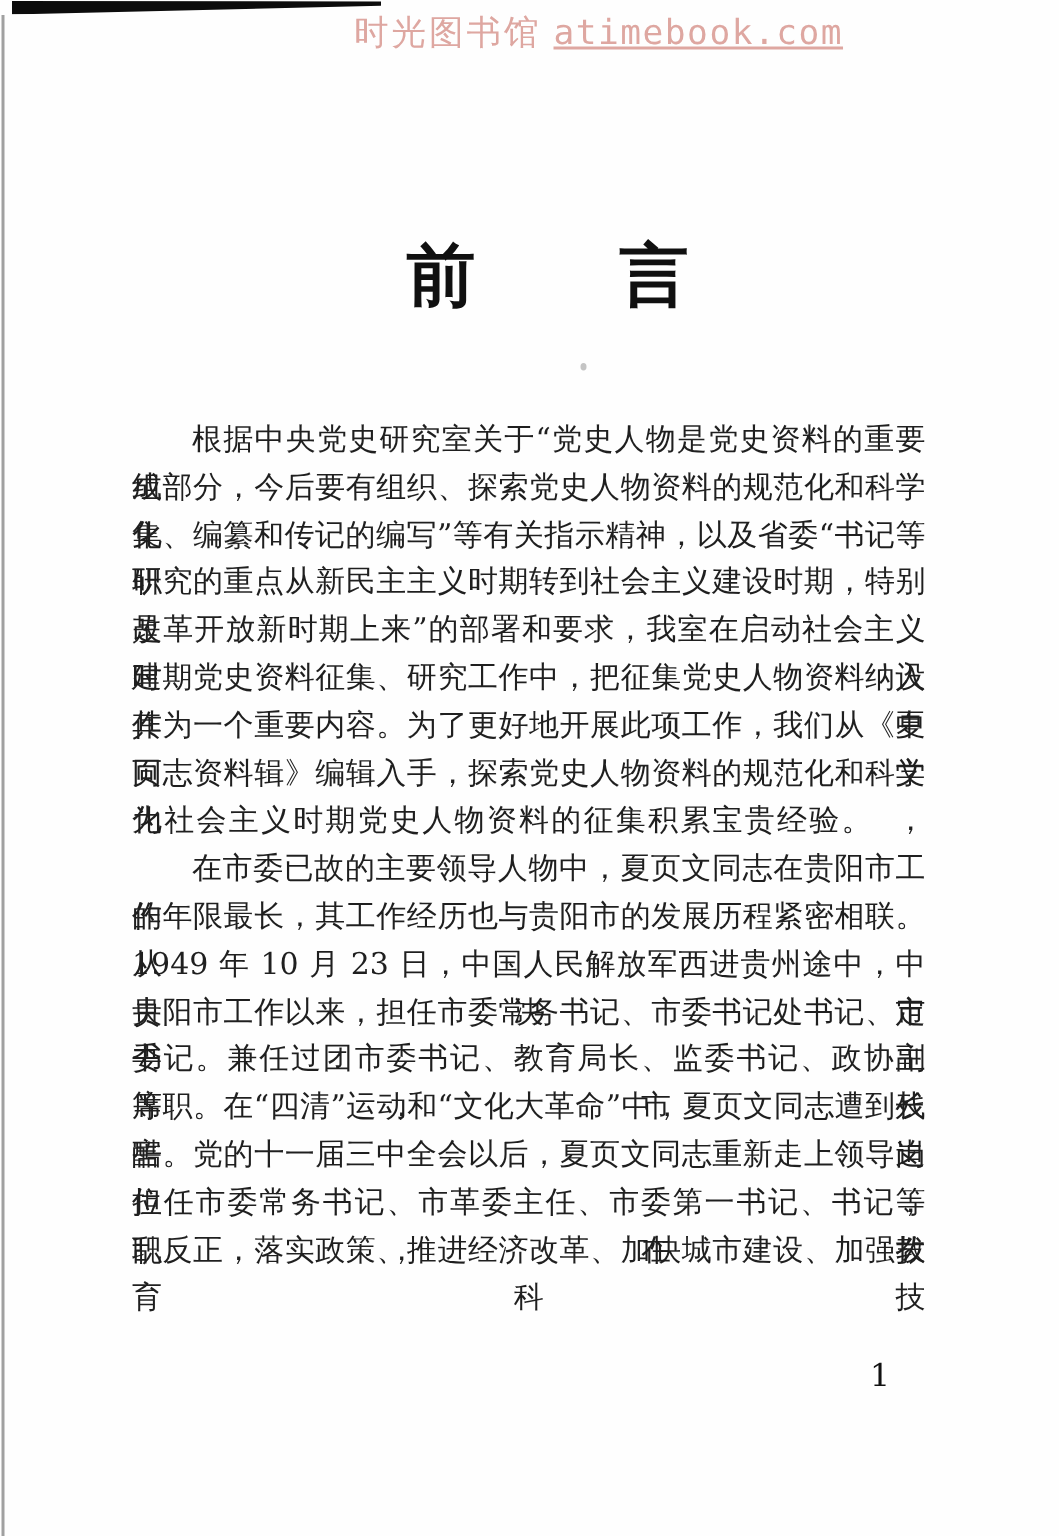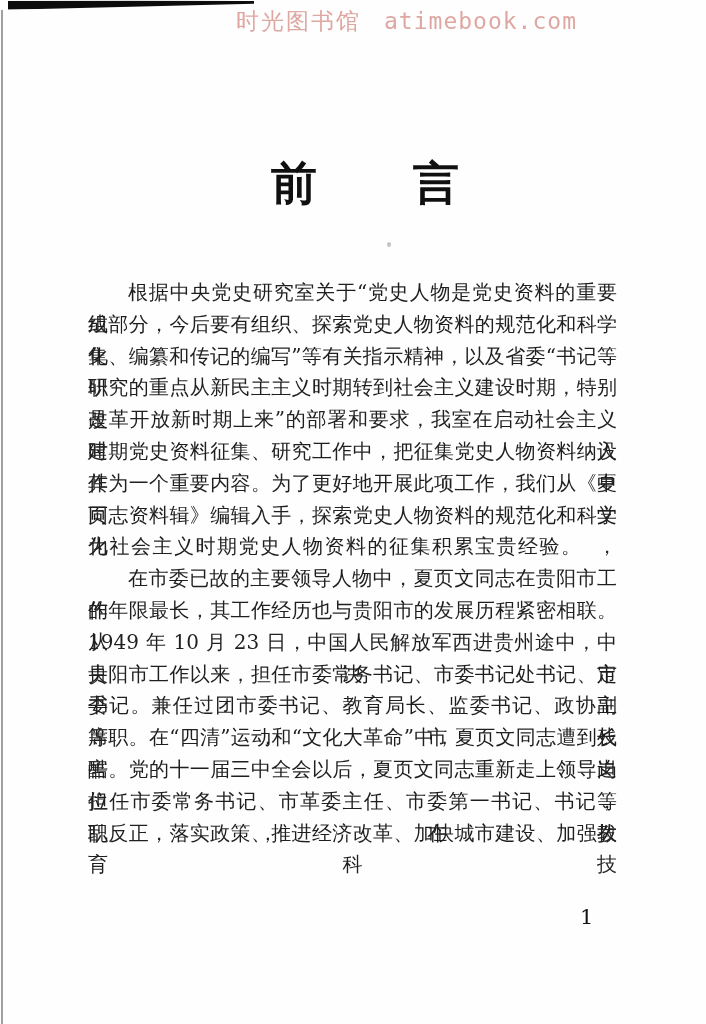--- a/index.html
+++ b/index.html
@@ -42,21 +42,22 @@
     left: 236px; top: 6px;
     color: #dea7a1;
     font-size: 23px;
     white-space: nowrap;
     font-family: "DejaVu Sans", "Liberation Sans", sans-serif;
     letter-spacing: 2px;
   }
   .watermark .wm-url {
     font-family: "DejaVu Sans Mono", "Liberation Mono", monospace;
     letter-spacing: 1px;
-    margin-left: 23px;
+    margin-left: 8px;
+    text-decoration: underline;
   }
 
   
   .title {
     position: absolute;
     left: 0; top: 158px;
     width: 100%;
     margin: 0;
     text-align: center;
     transform: translateX(12px);

